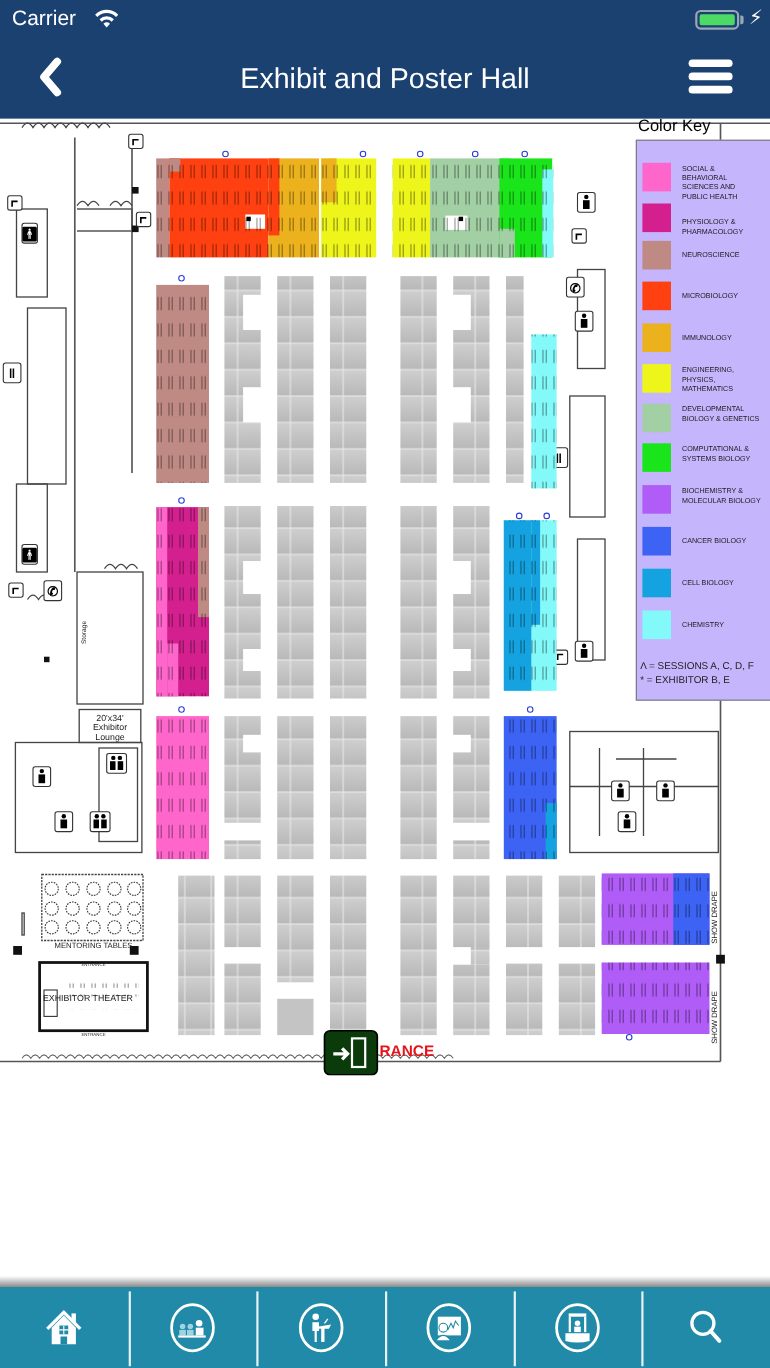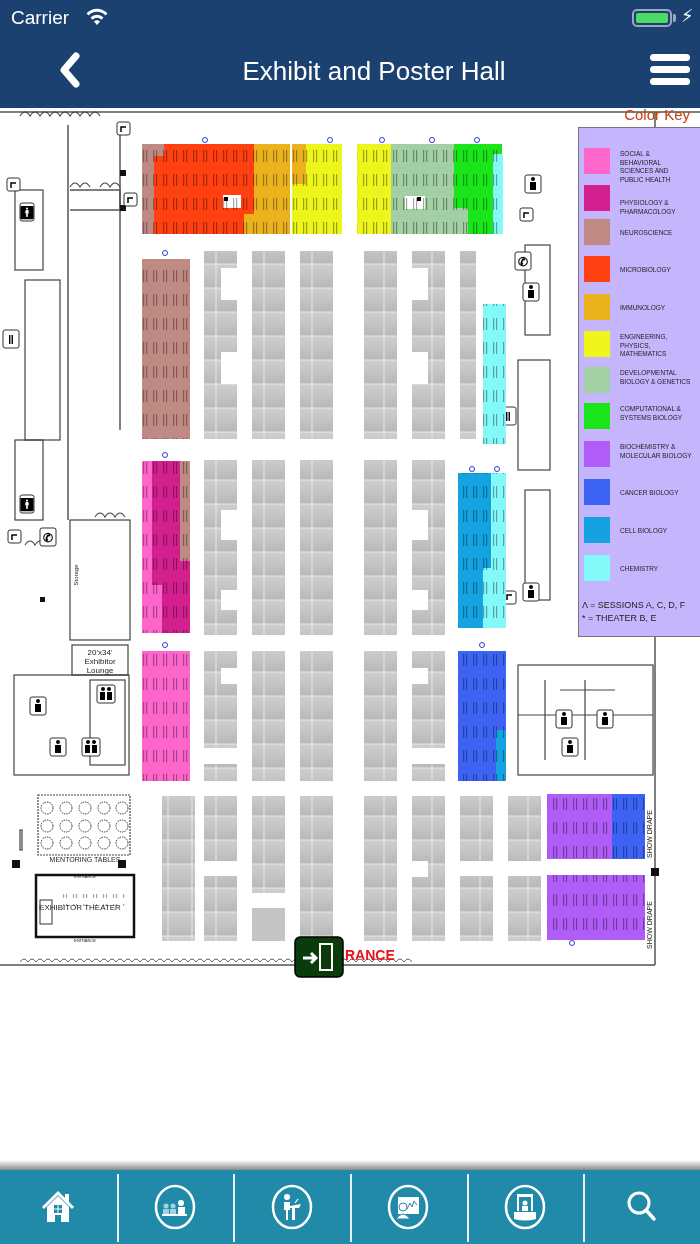--- a/index.html
+++ b/index.html
@@ -6,30 +6,30 @@
   html, body { width: 700px; height: 1244px; overflow: hidden; background: #ffffff; font-family: "Liberation Sans", sans-serif; }
   .header { position: absolute; left: 0; top: 0; width: 700px; height: 108px; background: #1a4170; color: #fff; }
   .status-bar { position: absolute; left: 0; top: 0; width: 579px; height: 36px; font-size: 19px; }
   .carrier { position: absolute; left: 11px; top: 7px; }
   .wifi { position: absolute; left: 85px; top: 7px; }
   .time { position: absolute; left: 0; width: 700px; text-align: center; top: 7px; font-weight: bold; }
   .battery { position: absolute; left: 632px; top: 9px; width: 40px; height: 18px; border: 2px solid #9aa7b8; border-radius: 5px; padding: 2px; }
   .battery-fill { width: 100%; height: 100%; background: #4cd964; border-radius: 2px; }
   .battery-tip { position: absolute; left: 673px; top: 14px; width: 3px; height: 8px; background: #9aa7b8; border-radius: 0 2px 2px 0; }
   .bolt { position: absolute; left: 681px; top: 5px; font-size: 18px; }
-  .nav { position: absolute; left: 0; top: 36px; width: 568px; height: 72px; margin-left: 24px; }
+  .nav { position: absolute; left: 0; top: 36px; width: 568px; height: 72px; }
   .back-btn { position: absolute; left: 30px; top: 14px; width: 36px; height: 40px; cursor: pointer; }
   .title { position: absolute; left: 0; width: 700px; top: 20px; text-align: center; font-size: 26px; }
   .menu-btn { position: absolute; left: 626px; top: 18px; width: 40px; height: 34px; cursor: pointer; }
   .menu-btn span { display: block; height: 7px; background: #fff; border-radius: 4px; margin-bottom: 5px; }
 
   .map { position: absolute; left: 0; top: 108px; width: 700px; height: 870px; overflow: hidden; background: #fff; }
   .map svg { position: absolute; left: 0; top: 0; }
 
-  .legend-title { position: absolute; left: 580px; top: 106px; width: 110px; text-align: right; font-size: 15px; color: #c2410c; }
+  .legend-title { position: absolute; left: 580px; top: 106px; width: 110px; text-align: left; font-size: 15px; color: #000000; }
   .legend { position: absolute; left: 578px; top: 127px; width: 130px; height: 510px; border: 1px solid #777; background: #c4b5fd; }
   .legend-item { position: absolute; left: 5px; width: 105px; height: 30px; }
   .legend-swatch { position: absolute; left: 0; top: 0; width: 26px; height: 26px; }
   .legend-label { position: absolute; left: 36px; top: 2px; width: 72px; font-size: 6.5px; line-height: 8.5px; color: #222; text-transform: uppercase; }
   .legend-note { position: absolute; left: 3px; font-size: 9px; color: #222; }
 
   .tabbar-shadow { position: absolute; left: 0; top: 1160px; width: 700px; height: 10px; background: linear-gradient(#ffffff, #8a8a8a); }
   .tabbar { position: absolute; left: 0; top: 1170px; width: 700px; height: 74px; background: #228aa9; display: flex; }
   .tab { flex: 1; position: relative; height: 74px; display: flex; align-items: center; justify-content: center; cursor: pointer; }
   .tab + .tab::before { content: ""; position: absolute; left: 0; top: 4px; width: 2px; height: 68px; background: #e6f2f6; }
@@ -401,21 +401,21 @@
   </div>
   <div class="legend-item" style="top:389px">
     <div class="legend-swatch" style="background:#14a3e0"></div>
     <div class="legend-label" style="top:10px">Cell Biology</div>
   </div>
   <div class="legend-item" style="top:427px">
     <div class="legend-swatch" style="background:#84f9f9"></div>
     <div class="legend-label" style="top:10px">Chemistry</div>
   </div>
   <div class="legend-note" style="top:472px">Λ = SESSIONS A, C, D, F</div>
-  <div class="legend-note" style="top:485px">* = THEATER B, E</div>
+  <div class="legend-note" style="top:485px">* = EXHIBITOR B, E</div>
 </div>
 
 <div class="tabbar-shadow"></div>
 <div class="tabbar">
   <div class="tab">
     <svg class="tab-icon" viewBox="0 0 46 46">
       <path d="M8 24 L23 9 L38 24" stroke="#fff" stroke-width="3" fill="none"></path>
       <rect x="30" y="10" width="4" height="8" fill="#fff"></rect>
       <path d="M12 23 L23 12 L34 23 L34 38 L12 38 Z" fill="#fff"></path>
       <rect x="19" y="21" width="8" height="8" fill="#228aa9"></rect>

